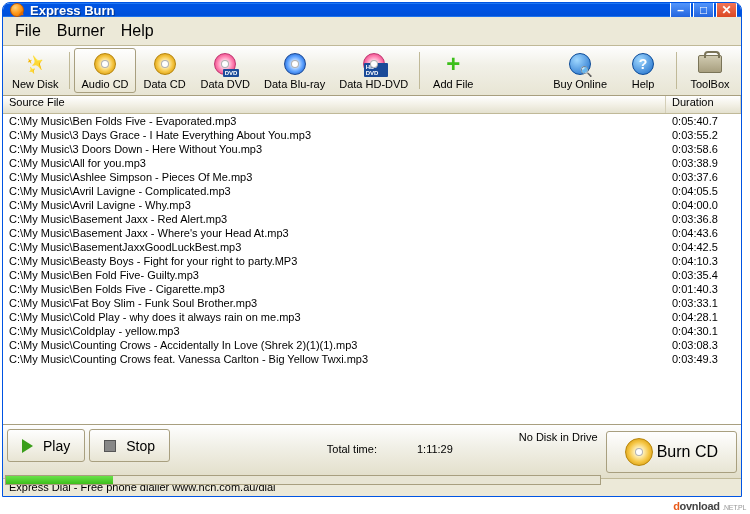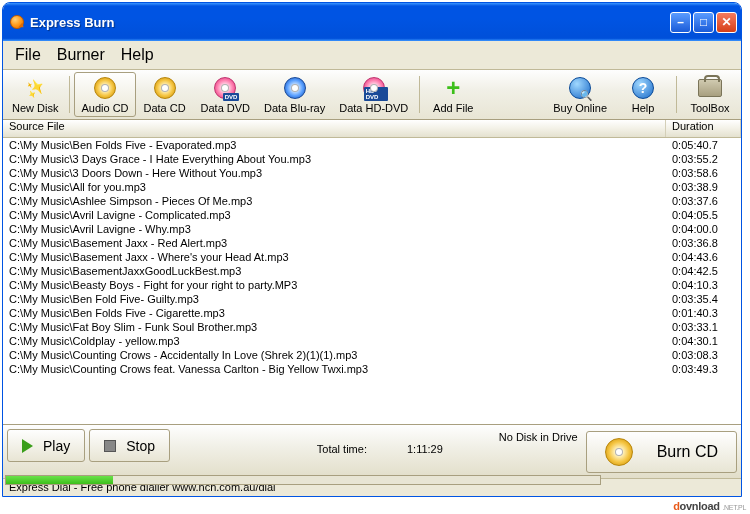--- a/index.html
+++ b/index.html
@@ -1,20 +1,20 @@
 <!DOCTYPE html>
 <html><head>
 <meta charset="utf-8">
 <style>
 * { margin: 0; padding: 0; box-sizing: border-box; font-family: Tahoma, Arial, sans-serif; }
 body { width: 750px; height: 514px; background: #fff; overflow: hidden; position: relative; }
 
 .window { width: 740px; height: 495px; margin: 2px 0 0 2px; border: 1px solid #0054e3; border-radius: 8px 8px 0 0; overflow: hidden; background: #ece9d8; display: flex; flex-direction: column; }
 
-.titlebar { height: 38px; background: linear-gradient(to bottom, #3a95ff 0%, #0054e3 8%, #0054e3 40%, #0050da 88%, #0050da 93%, #3a95ff 100%); display: flex; align-items: center; padding: 0 4px 0 6px; color: #fff; font-size: 13px; font-weight: bold; }
+.titlebar { height: 14px; background: linear-gradient(to bottom, #3a95ff 0%, #0054e3 8%, #0054e3 40%, #0050da 88%, #0050da 93%, #3a95ff 100%); display: flex; align-items: center; padding: 0 4px 0 6px; color: #fff; font-size: 13px; font-weight: bold; }
 .titlebar .app-icon { width: 16px; height: 16px; margin-right: 5px; display: inline-flex; align-items: center; justify-content: center; }
 .titlebar .title-text { flex: 1; text-shadow: 1px 1px 1px rgba(0,0,0,0.4); }
 .titlebar .win-btn { width: 21px; height: 21px; margin-left: 2px; border-radius: 3px; border: 1px solid #fff; display: inline-flex; align-items: center; justify-content: center; cursor: pointer; font-family: Arial; font-weight: bold; font-size: 12px; color: #fff; }
 .win-min { background: linear-gradient(to bottom, #5a9cff, #1a5bd8); }
 .win-max { background: linear-gradient(to bottom, #5a9cff, #1a5bd8); }
 .win-close { background: linear-gradient(to bottom, #f57b5f, #d63f18); }
 
 .menubar { height: 29px; background: #ece9d8; display: flex; align-items: center; padding: 0 4px; font-size: 16px; border-bottom: 1px solid #c0b998; }
 .menubar .menu-item { padding: 2px 8px; cursor: pointer; }
 
@@ -40,21 +40,21 @@
 
 .listbody { flex: 1; overflow: hidden; background: #fff; font-size: 11px; }
 .listbody .row { display: flex; height: 14px; line-height: 14px; }
 .listbody .row .c1 { flex: 1; padding: 0 6px; white-space: nowrap; overflow: hidden; }
 .listbody .row .c2 { width: 75px; padding: 0 6px; text-align: left; }
 
 .bottom-panel { background: linear-gradient(to bottom, #fefefe 0%, #f1f0e7 40%, #e2dec9 100%); border-top: 1px solid #a89f7f; display: flex; align-items: stretch; padding: 4px; height: 54px; }
 .big-btn { display: flex; align-items: center; padding: 4px 14px; font-size: 14px; border: 1px solid #a89f7f; border-radius: 3px; background: linear-gradient(to bottom, #fefefe, #e8e5d4); cursor: pointer; margin-right: 4px; gap: 10px; height: 33px; align-self: flex-start; }
 .info-area { flex: 1; font-size: 11px; padding: 2px 8px; }
 .info-area div { display: flex; gap: 40px; }
-.burn-btn { display: flex; align-items: center; padding: 4px 18px; font-size: 16px; border: 1px solid #a89f7f; border-radius: 3px; background: linear-gradient(to bottom, #fefefe, #e8e5d4); cursor: pointer; gap: 24px; height: 42px; align-self: center; }
+.burn-btn { display: flex; align-items: center; padding: 4px 18px; font-size: 16px; border: 1px solid #a89f7f; border-radius: 3px; background: linear-gradient(to bottom, #fefefe, #e8e5d4); cursor: pointer; gap: 4px; height: 42px; align-self: center; }
 .burn-disc { width: 28px; height: 28px; }
 
 .progress-wrap { position: absolute; bottom: 29px; left: 5px; width: 596px; height: 10px; background: #e8e5d4; border: 1px solid #a89f7f; }
 .progress-fill { height: 100%; background: linear-gradient(to bottom, #6ae24a, #3cbf1a); }
 
 .statusbar { height: 18px; background: #ece9d8; font-size: 11px; padding: 2px 6px; border-top: 1px solid #c0b998; }
 
 .watermark { position: absolute; right: 4px; bottom: 2px; font-size: 11px; color: #444; font-weight: bold; letter-spacing: -0.3px; }
 .watermark .d { color: #e85a1a; }
 .watermark small { font-size: 7px; color: #999; font-weight: normal; }
@@ -218,20 +218,24 @@
       </div>
       <div class="row">
         <div class="c1">C:\My Music\Ben Folds Five - Cigarette.mp3</div>
         <div class="c2">0:01:40.3</div>
       </div>
       <div class="row">
         <div class="c1">C:\My Music\Fat Boy Slim - Funk Soul Brother.mp3</div>
         <div class="c2">0:03:33.1</div>
       </div>
       <div class="row">
+        <div class="c1">C:\My Music\Cold Play - why does it always rain on me.mp3</div>
+        <div class="c2">0:04:28.1</div>
+      </div>
+      <div class="row">
         <div class="c1">C:\My Music\Coldplay - yellow.mp3</div>
         <div class="c2">0:04:30.1</div>
       </div>
       <div class="row">
         <div class="c1">C:\My Music\Counting Crows - Accidentally In Love (Shrek 2)(1)(1).mp3</div>
         <div class="c2">0:03:08.3</div>
       </div>
       <div class="row">
         <div class="c1">C:\My Music\Counting Crows feat. Vanessa Carlton - Big Yellow Twxi.mp3</div>
         <div class="c2">0:03:49.3</div>

